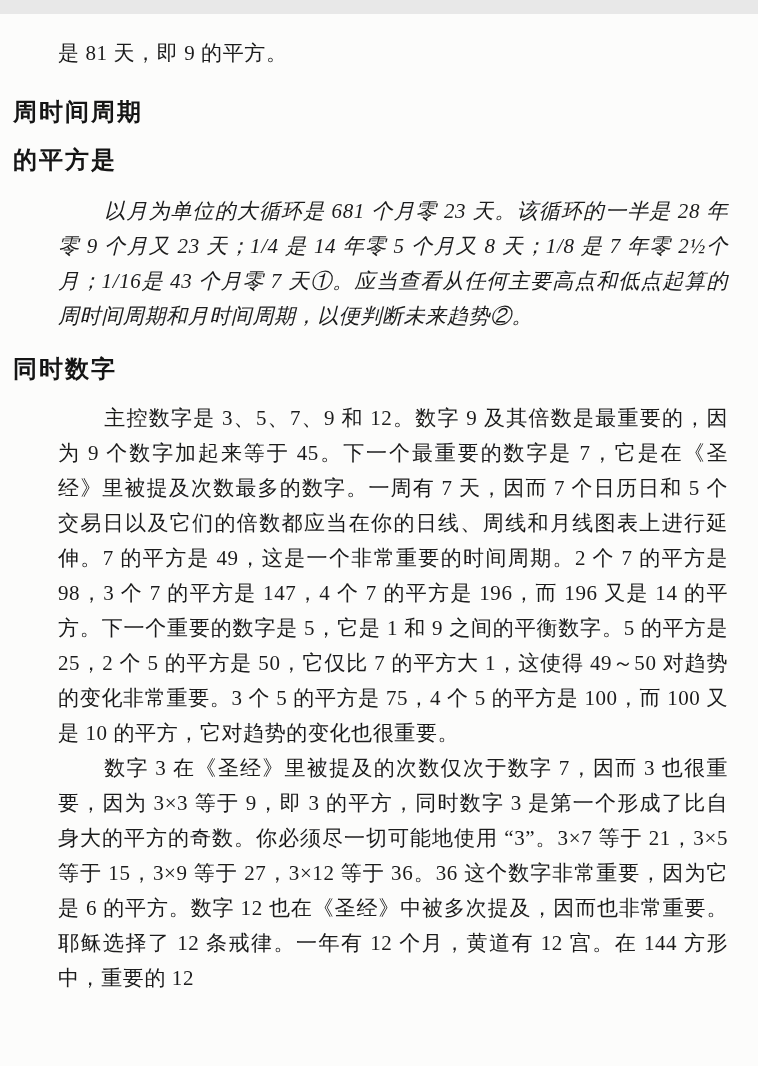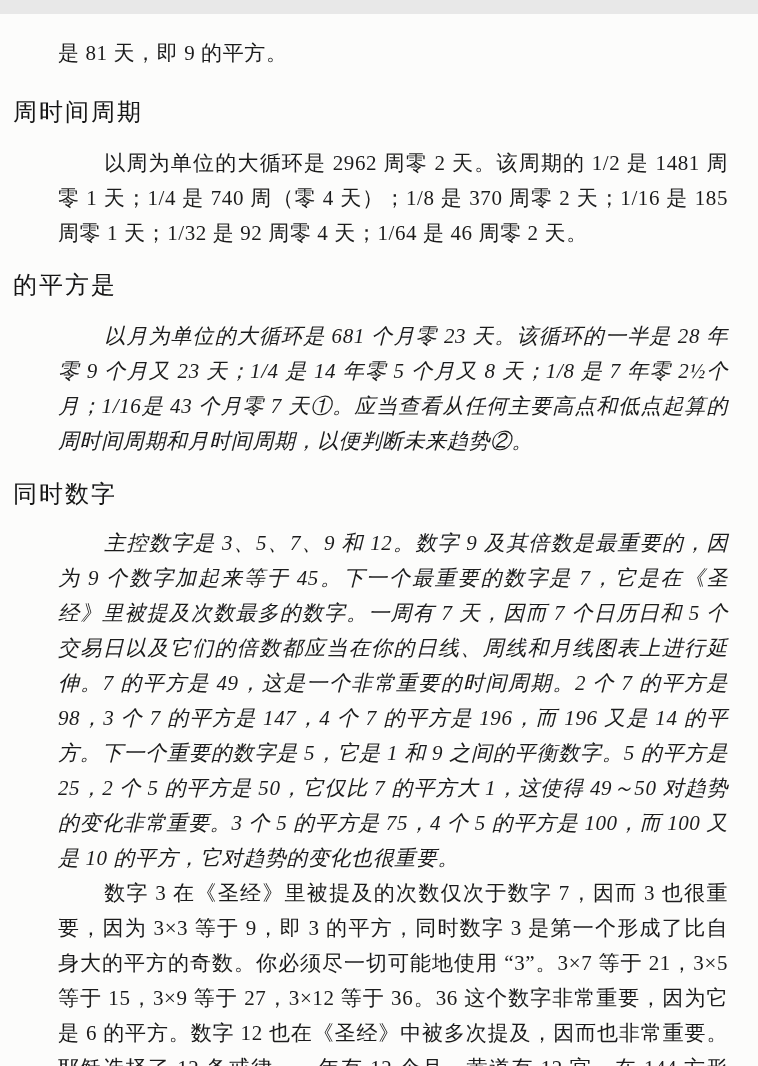--- a/index.html
+++ b/index.html
@@ -29,46 +29,45 @@
     text-align-last: left;
   }
   .continuation {
     text-indent: 0;
   }
   .paragraph {
     text-indent: 2.2em;
   }
   .section-heading {
     font-family: "Liberation Sans", "DejaVu Sans", sans-serif;
-    font-weight: normal;
+    font-weight: bold;
     font-size: 24px;
     line-height: 28px;
     letter-spacing: 2px;
     margin: 0;
     color: #151515;
   }
   
   .h-weekly   { margin-top: 27px; }
   .p-weekly   { margin-top: 20px; }
   .h-monthly  { margin-top: 20px; }
   .p-monthly  { margin-top: 20px; font-style: italic; }
   .h-master   { margin-top: 21px; }
-  .p-master-1 { margin-top: 18px; font-style: italic; }
+  .p-master-1 { margin-top: 18px; }
   .p-master-2 { margin-top: 0; }
 </style>
 </head>
 <body>
 
 <div class="page">
 
   <p class="body-line continuation">是 81 天，即 9 的平方。</p>
 
   <h2 class="section-heading h-weekly">周时间周期</h2>
 
-  <p class="paragraph p-weekly">以周为单位的大循环是 2962 周零 2 天。该周期的 1/2 是 1481 周零 1 天；1/4 是 740 周（零 4 天）；1/8 是 370 周零 2 天；1/16 是 185 周零 1 天；1/32 是 92 周零 4 天；1/64 是 46 周零 2 天。</p>
 
   <h2 class="section-heading h-monthly">的平方是</h2>
 
   <p class="paragraph p-monthly">以月为单位的大循环是 681 个月零 23 天。该循环的一半是 28 年零 9 个月又 23 天；1/4 是 14 年零 5 个月又 8 天；1/8 是 7 年零 2½个月；1/16是 43 个月零 7 天①。应当查看从任何主要高点和低点起算的周时间周期和月时间周期，以便判断未来趋势②。</p>
 
   <h2 class="section-heading h-master">同时数字</h2>
 
   <p class="paragraph p-master-1">主控数字是 3、5、7、9 和 12。数字 9 及其倍数是最重要的，因为 9 个数字加起来等于 45。下一个最重要的数字是 7，它是在《圣经》里被提及次数最多的数字。一周有 7 天，因而 7 个日历日和 5 个交易日以及它们的倍数都应当在你的日线、周线和月线图表上进行延伸。7 的平方是 49，这是一个非常重要的时间周期。2 个 7 的平方是 98，3 个 7 的平方是 147，4 个 7 的平方是 196，而 196 又是 14 的平方。下一个重要的数字是 5，它是 1 和 9 之间的平衡数字。5 的平方是 25，2 个 5 的平方是 50，它仅比 7 的平方大 1，这使得 49～50 对趋势的变化非常重要。3 个 5 的平方是 75，4 个 5 的平方是 100，而 100 又是 10 的平方，它对趋势的变化也很重要。</p>
 
   <p class="paragraph p-master-2">数字 3 在《圣经》里被提及的次数仅次于数字 7，因而 3 也很重要，因为 3×3 等于 9，即 3 的平方，同时数字 3 是第一个形成了比自身大的平方的奇数。你必须尽一切可能地使用 “3”。3×7 等于 21，3×5 等于 15，3×9 等于 27，3×12 等于 36。36 这个数字非常重要，因为它是 6 的平方。数字 12 也在《圣经》中被多次提及，因而也非常重要。耶稣选择了 12 条戒律。一年有 12 个月，黄道有 12 宫。在 144 方形中，重要的 12</p>

